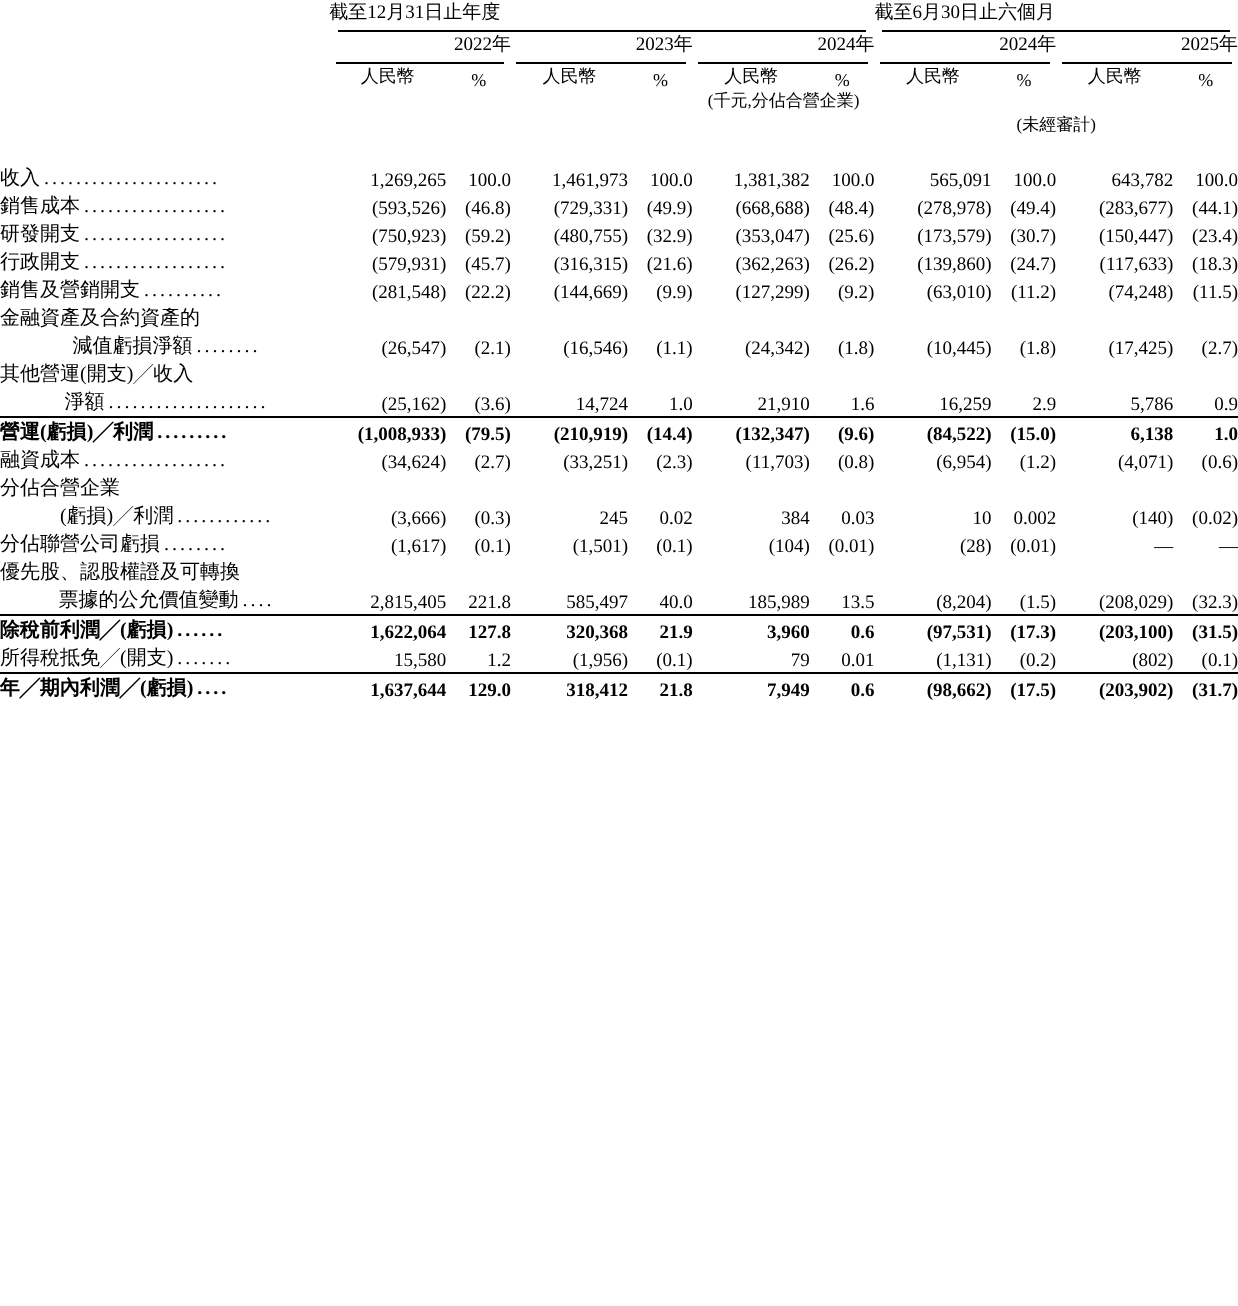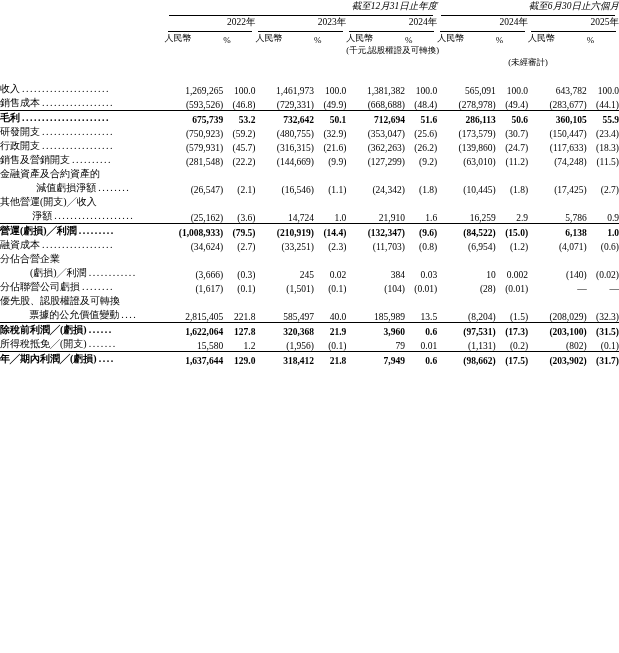--- a/index.html
+++ b/index.html
@@ -31,44 +31,44 @@
     padding: 0;
     vertical-align: bottom;
     white-space: nowrap;
   }
   
   col.c-label { width: 163px; }
   col.c-num   { width: 58px; }
   col.c-pct   { width: 32px; }
 
   .hdr-group {
-    text-align: right;
+    text-align: left;
     font-size: 9.5px;
     padding-bottom: 1px;
-    font-style: italic;
   }
   .hdr-group .gline {
     display: block;
     border-top: 1px solid #000;
     margin: 2px 4px 0 4px;
     height: 0;
   }
   .hdr-year {
     text-align: right;
     font-size: 9.5px;
     padding-top: 3px;
     padding-bottom: 1px;
   }
   .hdr-year .gline {
     display: block;
     border-top: 1px solid #000;
     margin: 2px 3px 0 3px;
     height: 0;
   }
   .hdr-cur {
+    text-align: center;
     font-size: 9px;
     padding-top: 3px;
     padding-bottom: 2px;
   }
   .hdr-note {
     text-align: center;
     font-size: 8.5px;
     font-style: normal;
     padding-top: 5px;
     padding-bottom: 2px;
@@ -145,21 +145,21 @@
         <td class="hdr-cur">%</td>
         <td class="hdr-cur">人民幣</td>
         <td class="hdr-cur">%</td>
         <td class="hdr-cur">人民幣</td>
         <td class="hdr-cur">%</td>
       </tr>
       <tr>
         <td></td>
         <td colspan="2"></td>
         <td colspan="2"></td>
-        <td class="hdr-note" colspan="2">(千元,認股權證及可轉換)</td>
+        <td class="hdr-note" colspan="2">(千元,分佔合營企業)</td>
         <td colspan="2"></td>
         <td colspan="2"></td>
       </tr>
       <tr>
         <td></td>
         <td colspan="2"></td>
         <td colspan="2"></td>
         <td colspan="2"></td>
         <td class="hdr-note" colspan="4">(未經審計)</td>
       </tr>
@@ -186,33 +186,20 @@
           <td class="num">(593,526)</td>
           <td class="pct">(46.8)</td>
           <td class="num">(729,331)</td>
           <td class="pct">(49.9)</td>
           <td class="num">(668,688)</td>
           <td class="pct">(48.4)</td>
           <td class="num">(278,978)</td>
           <td class="pct">(49.4)</td>
           <td class="num">(283,677)</td>
           <td class="pct">(44.1)</td>
-        </tr>
-        <tr class="bold ul-top">
-          <td class="rowlabel"><span>毛利</span><span class="dots"> . . . . . . . . . . . . . . . . . . . . . .</span></td>
-          <td class="num">675,739</td>
-          <td class="pct">53.2</td>
-          <td class="num">732,642</td>
-          <td class="pct">50.1</td>
-          <td class="num">712,694</td>
-          <td class="pct">51.6</td>
-          <td class="num">286,113</td>
-          <td class="pct">50.6</td>
-          <td class="num">360,105</td>
-          <td class="pct">55.9</td>
         </tr>
         <tr>
           <td class="rowlabel"><span>研發開支</span><span class="dots"> . . . . . . . . . . . . . . . . . .</span></td>
           <td class="num">(750,923)</td>
           <td class="pct">(59.2)</td>
           <td class="num">(480,755)</td>
           <td class="pct">(32.9)</td>
           <td class="num">(353,047)</td>
           <td class="pct">(25.6)</td>
           <td class="num">(173,579)</td>

